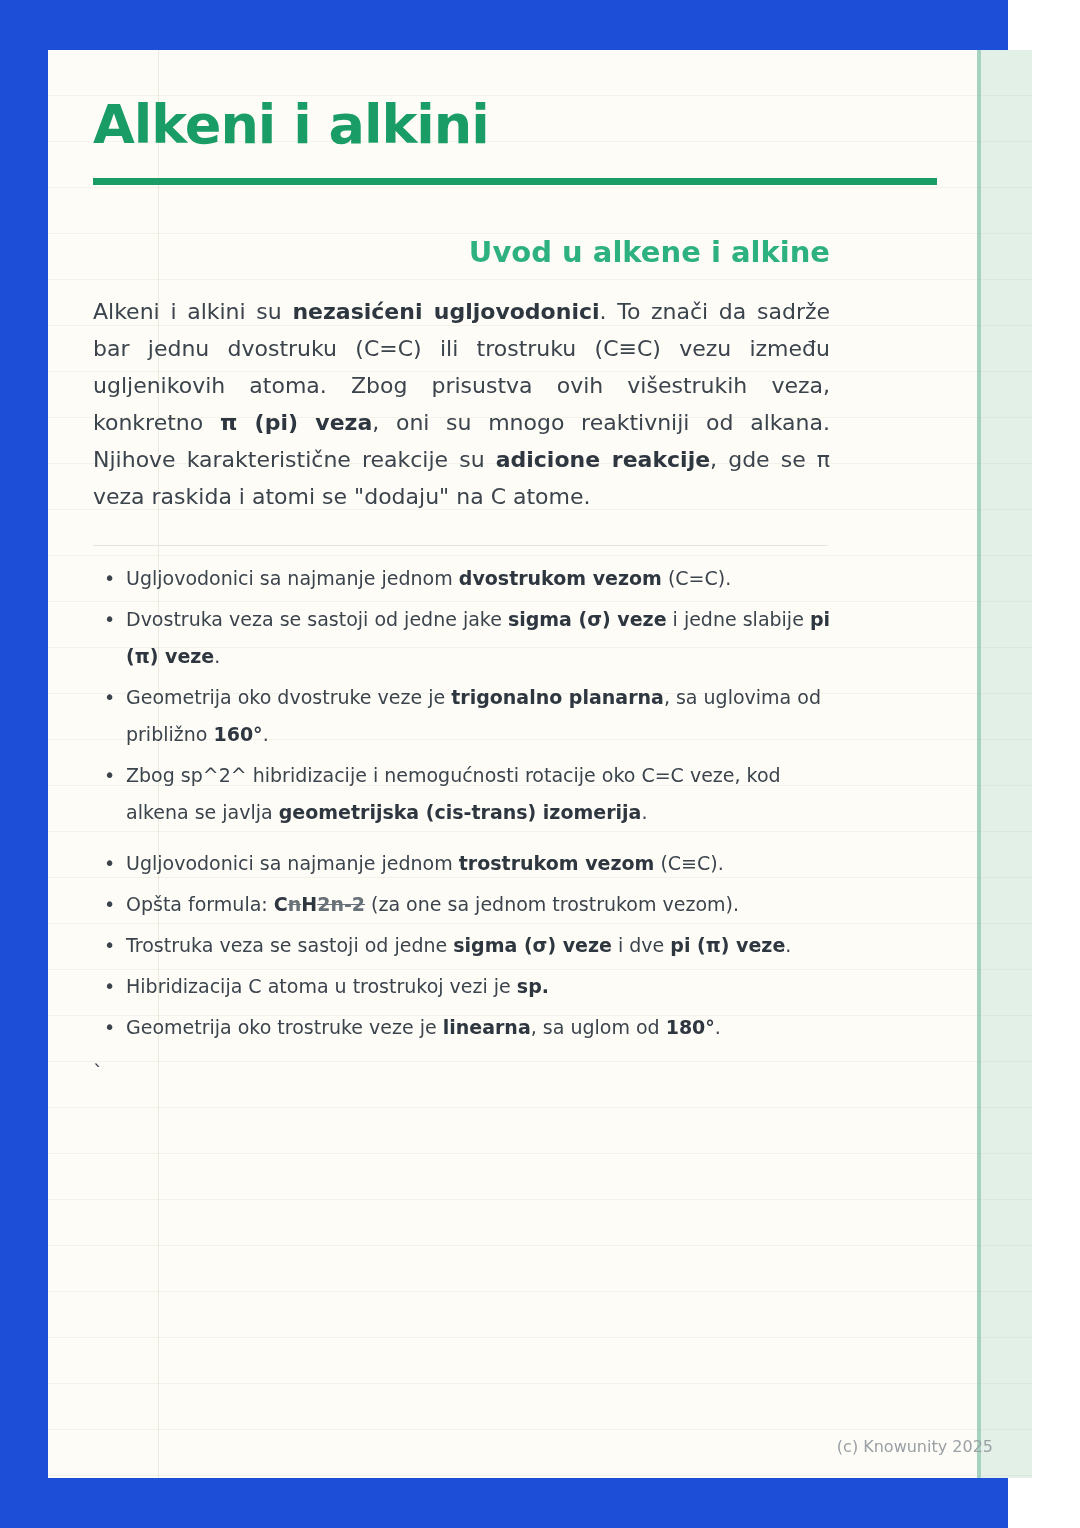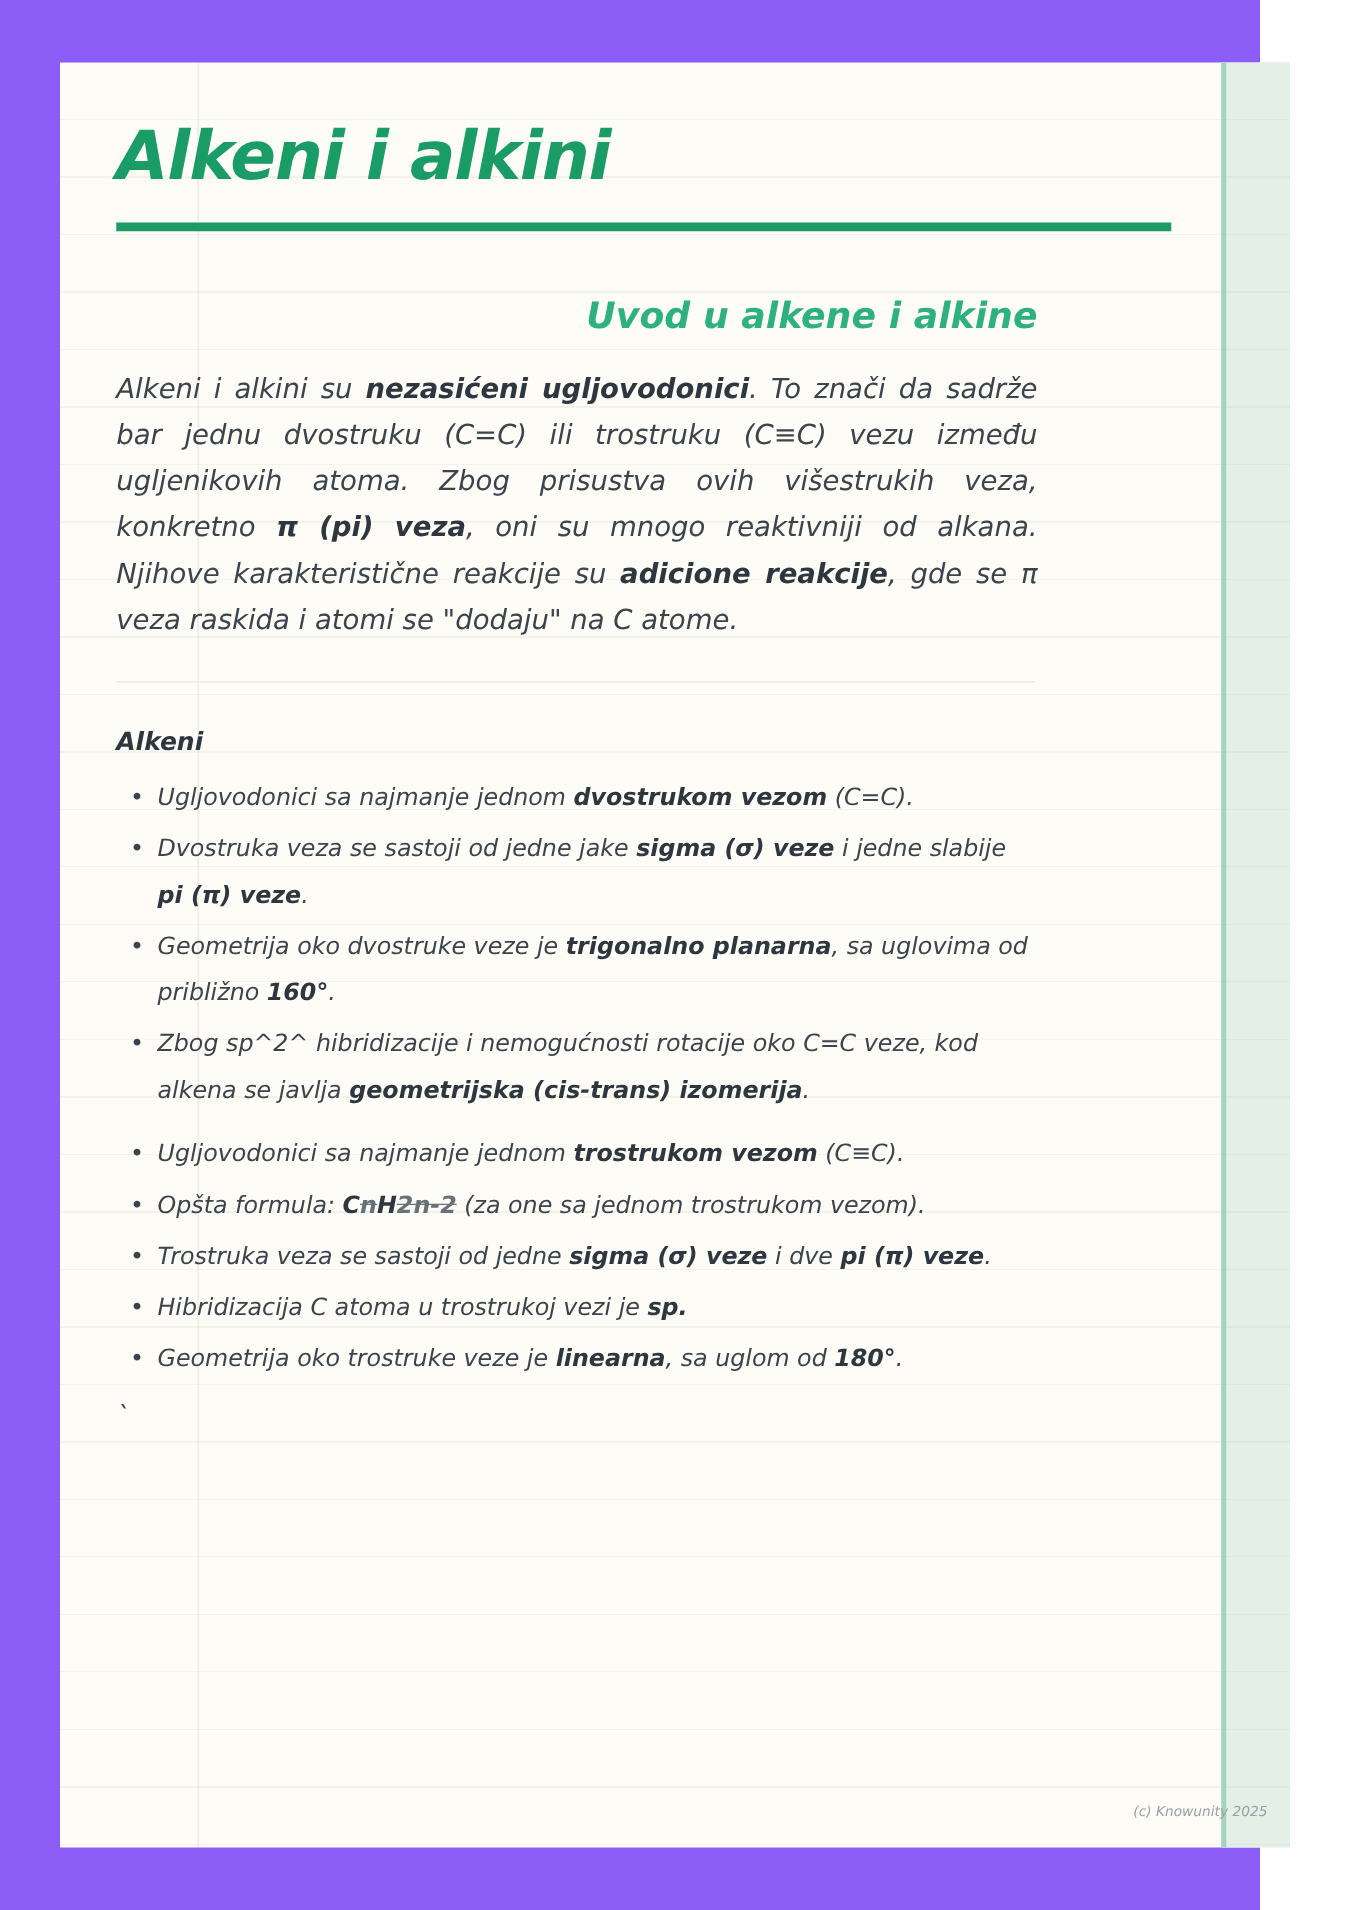--- a/index.html
+++ b/index.html
@@ -8,22 +8,21 @@
     background: #ffffff;
     width: 1080px;
     height: 1528px;
     font-family: "DejaVu Sans", "Liberation Sans", sans-serif;
     overflow: hidden;
   }
   .canvas {
     position: relative;
     width: 1008px;
     height: 1528px;
-    background: #8b5cf6;
-    font-style: italic;
+    background: #1d4ed8;
   }
   .page {
     position: absolute;
     left: 48px;
     top: 50px;
     width: 984px;
     height: 1428px;
     background: var(--page_bg, #fdfcf6);
   }
   
@@ -135,24 +134,24 @@
     color: var(--muted, #687078);
     font-weight: 700;
   }
   .stray-backtick {
     margin-top: 14px;
     font-size: 20px;
     color: #3b434c;
   }
   .footer-credit {
     position: absolute;
-    right: 18px;
+    right: 39px;
     bottom: 22px;
     z-index: 3;
-    font-size: 11px;
+    font-size: 16px;
     color: #9aa0a5;
   }
 </style>
 </head>
 <body>
 
 <div class="canvas">
   <div class="page">
     <div class="mint-strip"></div>
     <div class="ruled-lines"></div>
@@ -161,21 +160,20 @@
     <div class="content">
       <h1 class="doc-title">Alkeni i alkini</h1>
       <div class="title-rule"></div>
 
       <h2 class="section-heading">Uvod u alkene i alkine</h2>
       <p class="body-par"><span>Alkeni i alkini su </span><span class="b">nezasićeni ugljovodonici</span><span>. To znači da sadrže bar jednu dvostruku (C=C) ili trostruku (C≡C) vezu između ugljenikovih atoma. Zbog prisustva ovih višestrukih veza, konkretno </span><span class="b">π (pi) veza</span><span>, oni su mnogo reaktivniji od alkana. Njihove karakteristične reakcije su </span><span class="b">adicione reakcije</span><span>, gde se π veza raskida i atomi se "dodaju" na C atome.</span></p>
 
       <div class="section-divider"></div>
 
 
-      <h3 class="sub-label">Alkeni</h3>
       <ul class="bullet-list">
         <li><span>Ugljovodonici sa najmanje jednom </span><span class="b">dvostrukom vezom</span><span> (C=C).</span></li>
         <li><span>Dvostruka veza se sastoji od jedne jake </span><span class="b">sigma (σ) veze</span><span> i jedne slabije </span><span class="b">pi (π) veze</span><span>.</span></li>
         <li><span>Geometrija oko dvostruke veze je </span><span class="b">trigonalno planarna</span><span>, sa uglovima od približno </span><span class="b">160°</span><span>.</span></li>
         <li><span>Zbog sp^2^ hibridizacije i nemogućnosti rotacije oko C=C veze, kod alkena se javlja </span><span class="b">geometrijska (cis-trans) izomerija</span><span>.</span></li>
       </ul>
 
       <ul class="bullet-list">
         <li><span>Ugljovodonici sa najmanje jednom </span><span class="b">trostrukom vezom</span><span> (C≡C).</span></li>
         <li><span>Opšta formula: </span><span class="b">C</span><span class="strike">n</span><span class="b">H</span><span class="strike">2n-2</span><span> (za one sa jednom trostrukom vezom).</span></li>

